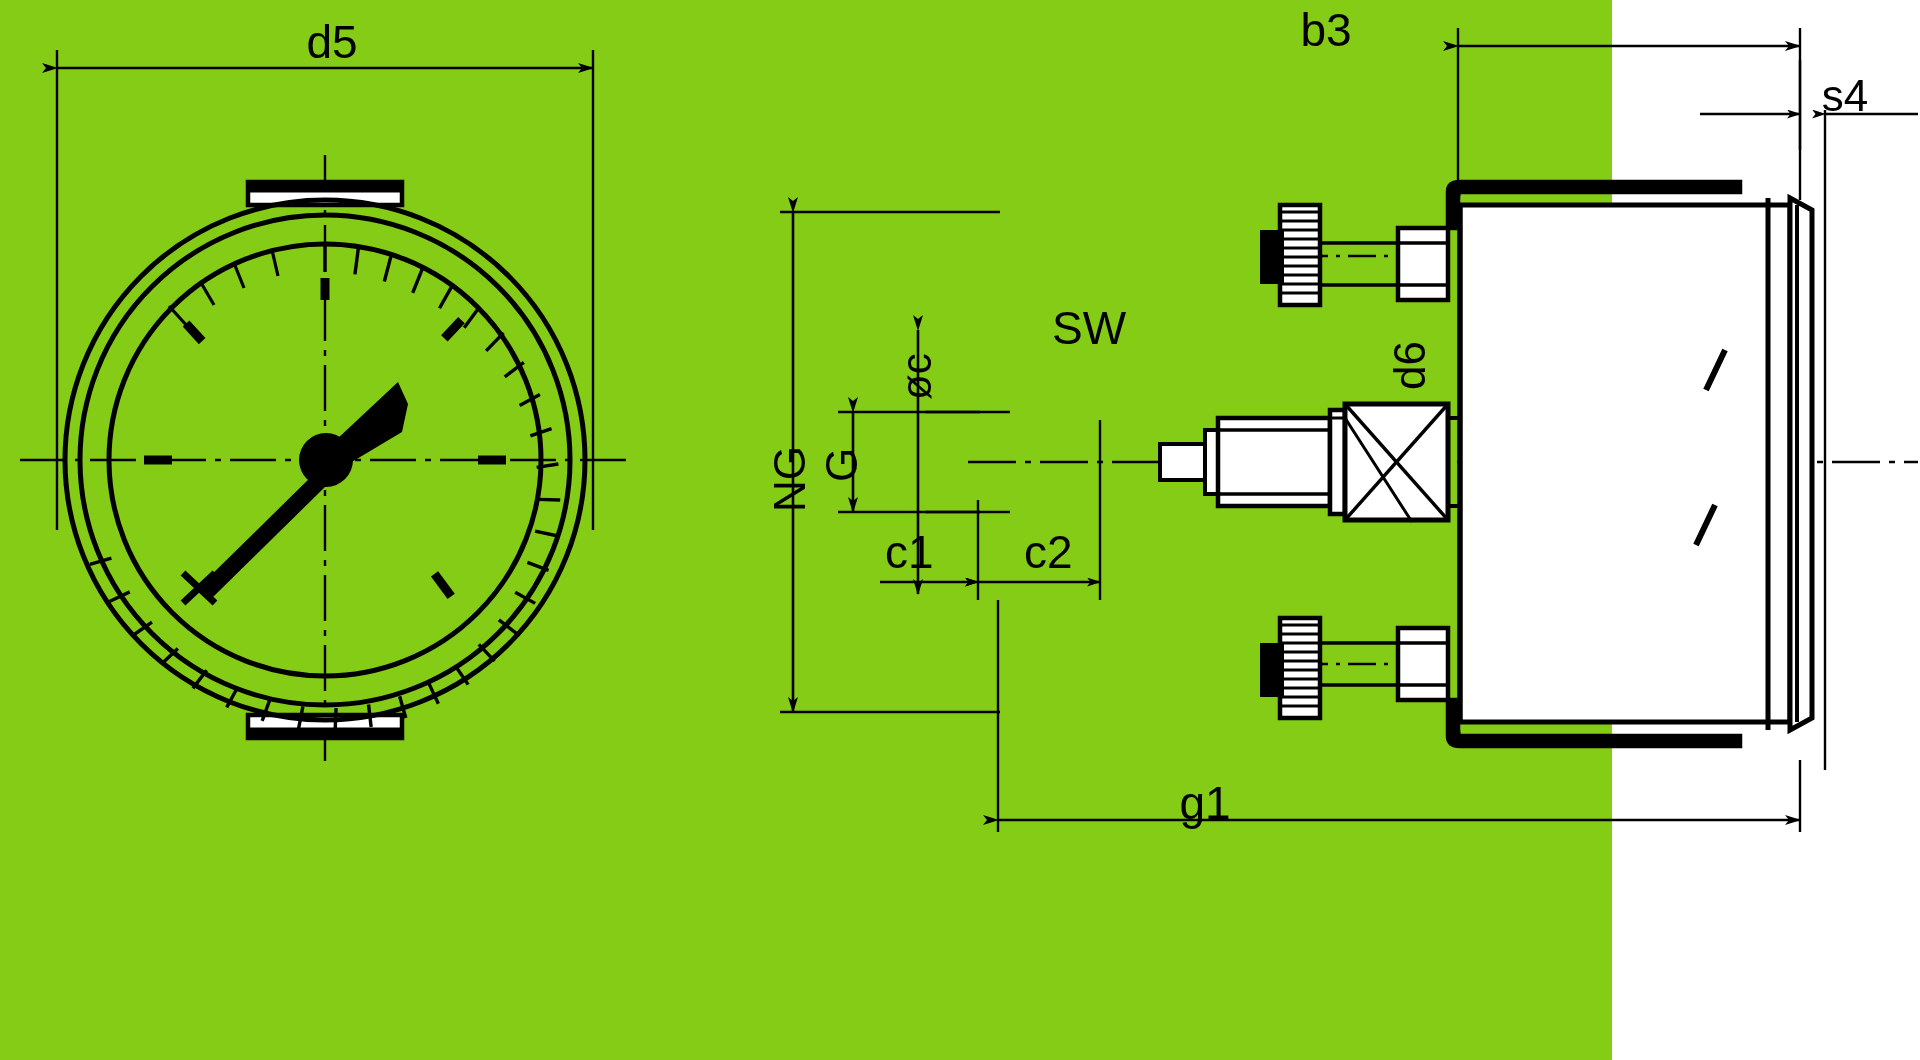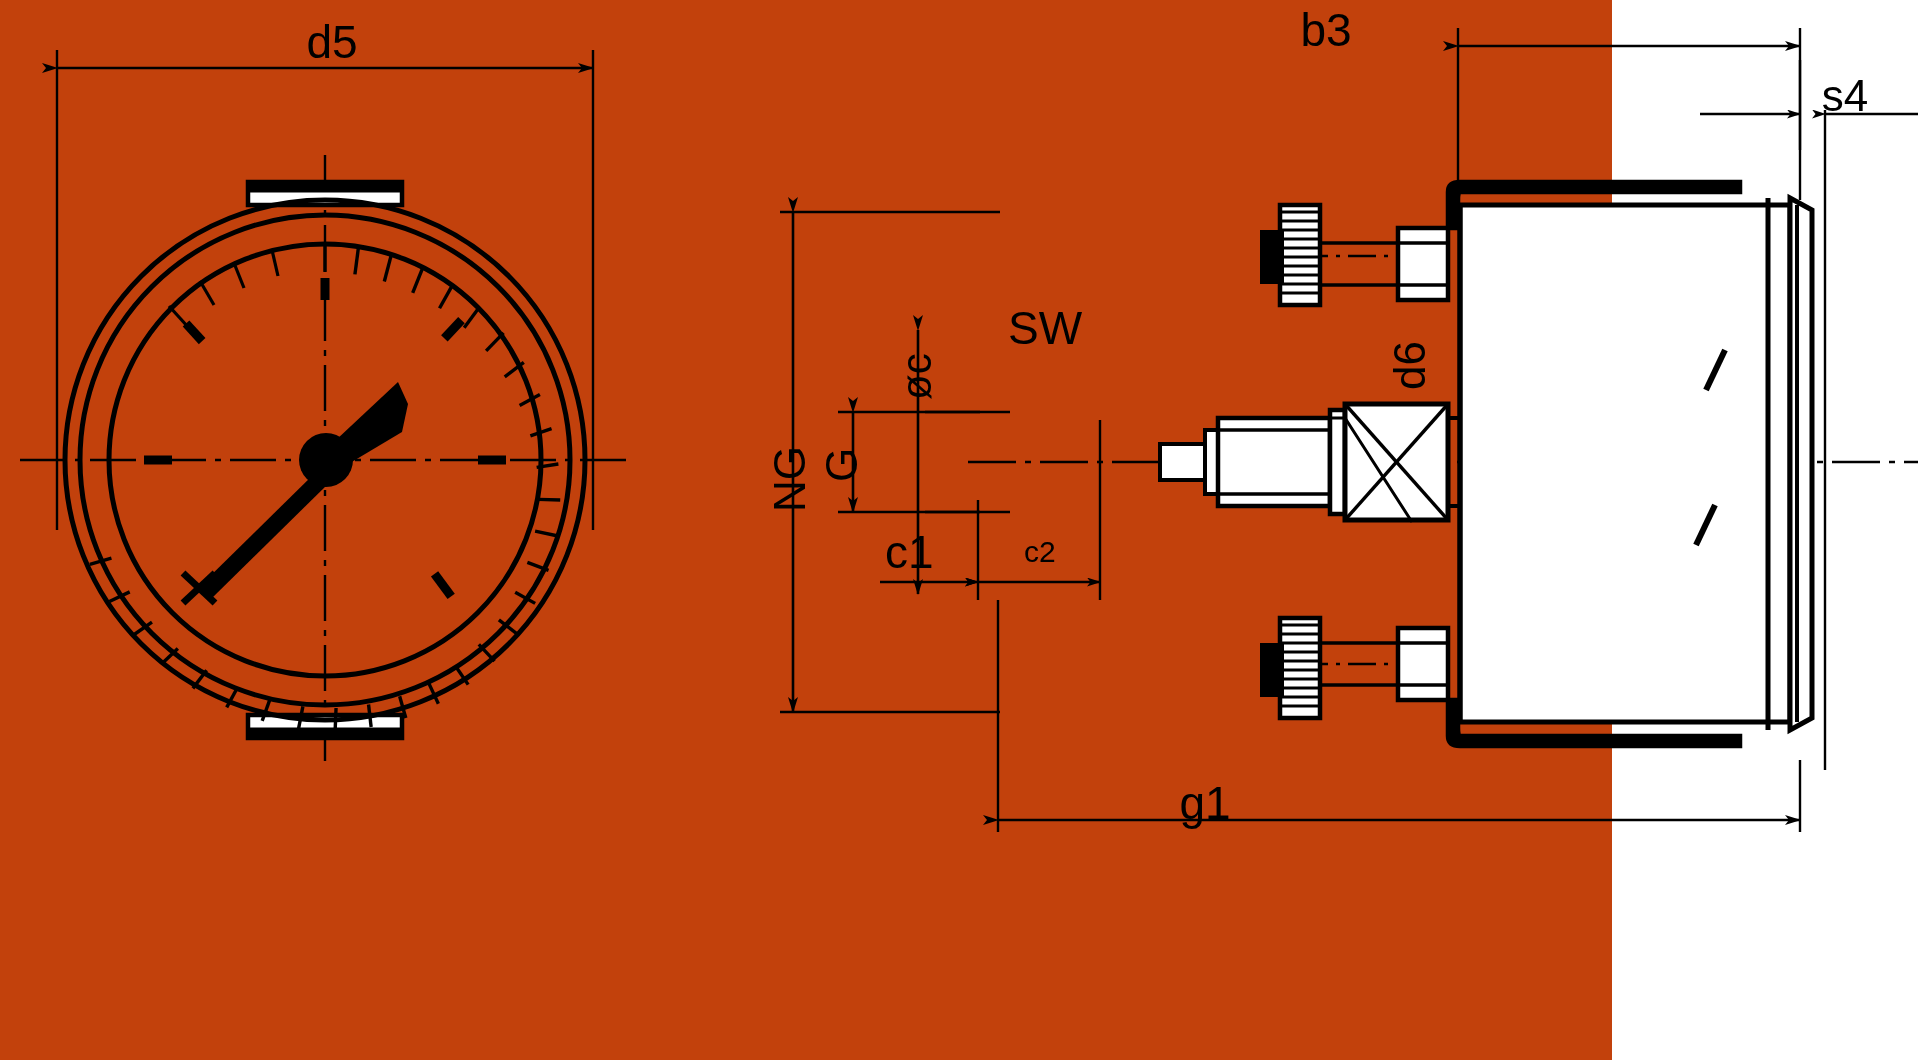--- a/index.html
+++ b/index.html
@@ -1,19 +1,19 @@
 <!DOCTYPE html>
 <html><head>
 <meta charset="utf-8">
 <title>Pressure Gauge Technical Drawing</title>
 <style>
   html,body{margin:0;padding:0;background:#ffffff;}
   body{width:1920px;height:1060px;overflow:hidden;
        font-family:"Liberation Sans",sans-serif;}
-  #stage{position:relative;width:1612px;height:1060px;background:#c2410c;}
+  #stage{position:relative;width:1612px;height:1060px;background:#84cc16;}
   svg.draw{position:absolute;left:0;top:0;width:1920px;height:1060px;}
   .lbl{position:absolute;color:#000;font-family:"Liberation Sans",sans-serif;
        font-weight:400;white-space:nowrap;line-height:1;}
   .lbl.rot{transform:rotate(-90deg);transform-origin:left top;}
 </style>
 </head>
 <body>
 
 <div id="stage">
 
@@ -223,23 +223,23 @@
   <div class="lbl" style="left:1320px;top:30px;font-size:46px;transform:translate(-50%,-50%);margin-left:6px;">b3</div>
 
   <div class="lbl" style="left:1845px;top:96px;font-size:44px;transform:translate(-50%,-50%);">s4</div>
 
   <div class="lbl rot" style="left:768px;top:512px;font-size:44px;">NG</div>
 
   <div class="lbl rot" style="left:896px;top:400px;font-size:42px;">øc</div>
 
   <div class="lbl rot" style="left:820px;top:482px;font-size:44px;">G</div>
 
-  <div class="lbl" style="left:1008px;top:328px;font-size:46px;transform:translate(0,-50%);">SW</div>
+  <div class="lbl" style="left:1052px;top:328px;font-size:46px;transform:translate(0,-50%);">SW</div>
 
   <div class="lbl" style="left:885px;top:552px;font-size:46px;transform:translate(0,-50%);">c1</div>
 
-  <div class="lbl" style="left:1024px;top:552px;font-size:30px;transform:translate(0,-50%);">c2</div>
+  <div class="lbl" style="left:1024px;top:552px;font-size:46px;transform:translate(0,-50%);">c2</div>
 
   <div class="lbl rot" style="left:1388px;top:390px;font-size:44px;">d6</div>
 
   <div class="lbl" style="left:1205px;top:780px;font-size:46px;transform:translate(-50%,-50%);margin-top:23px;">g1</div>
 
 </div>
 
 </body></html>

